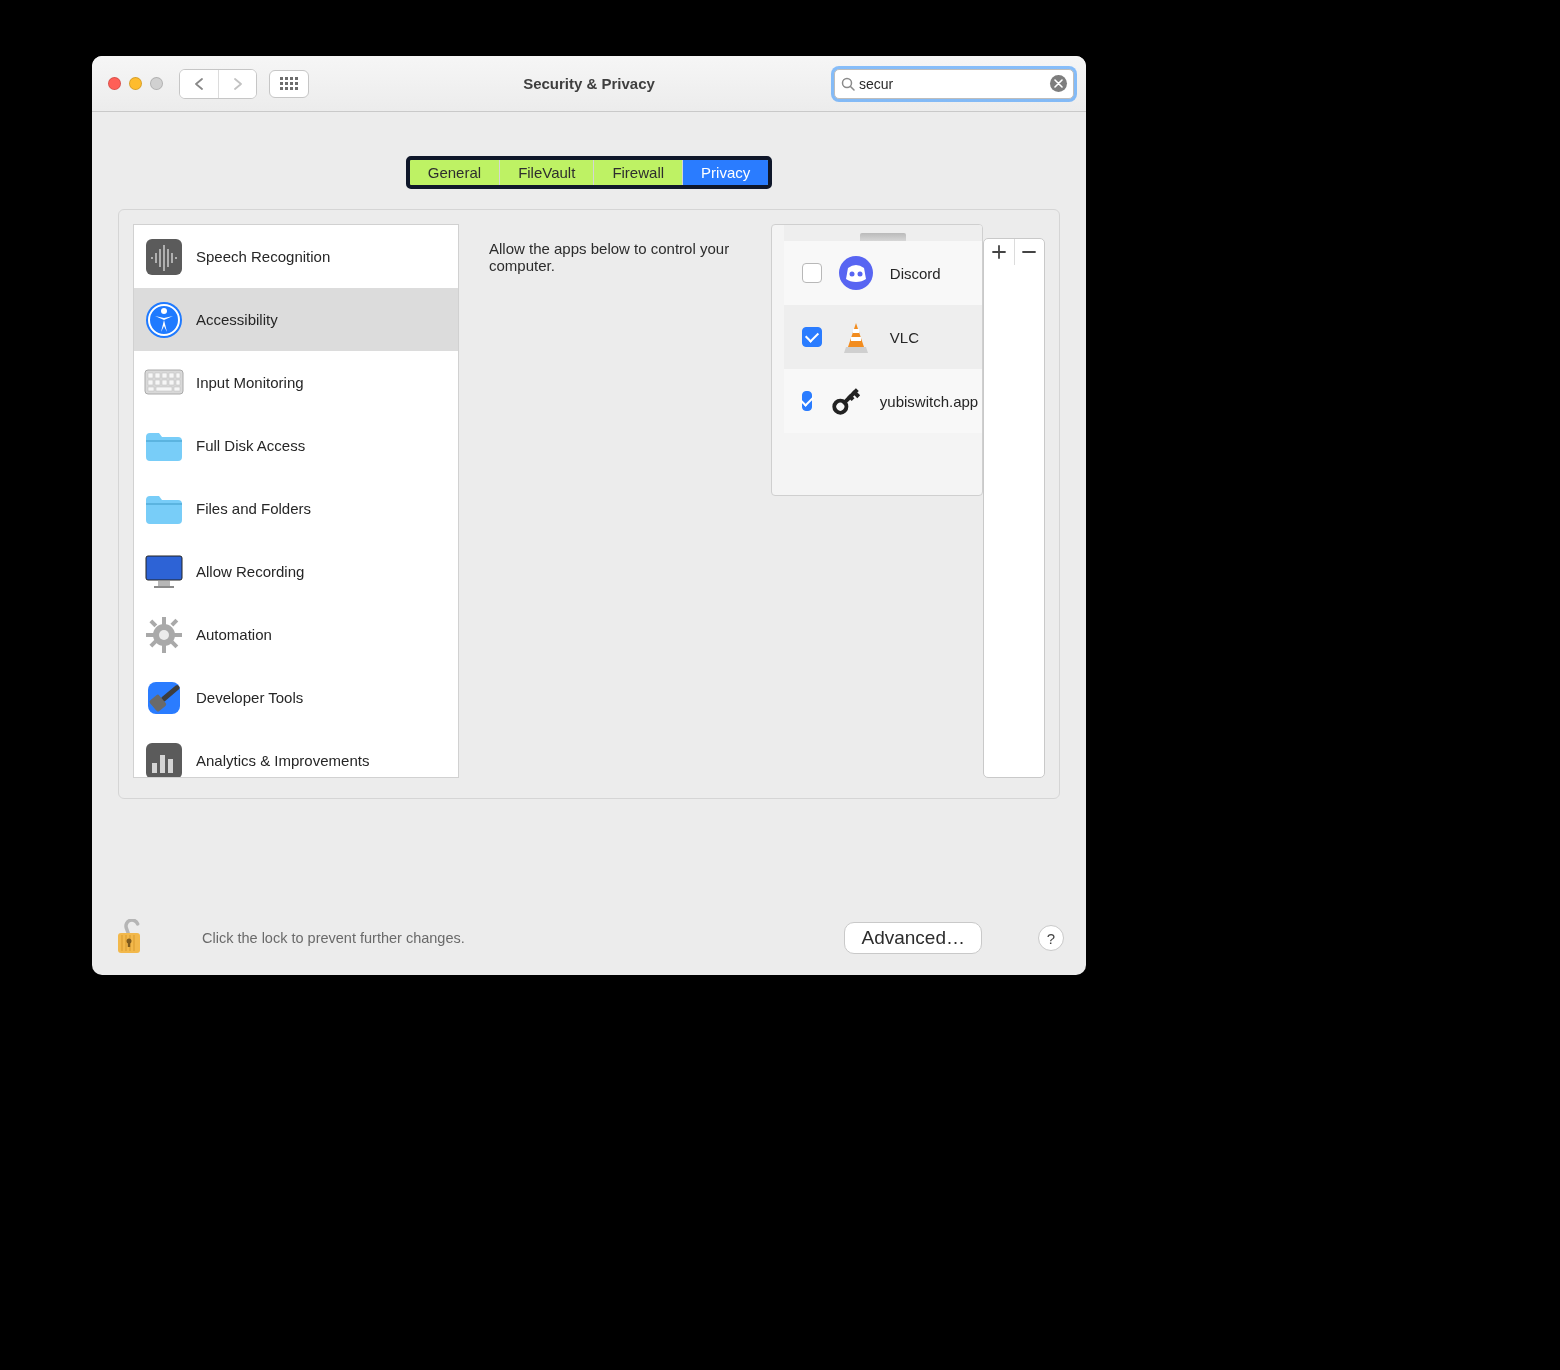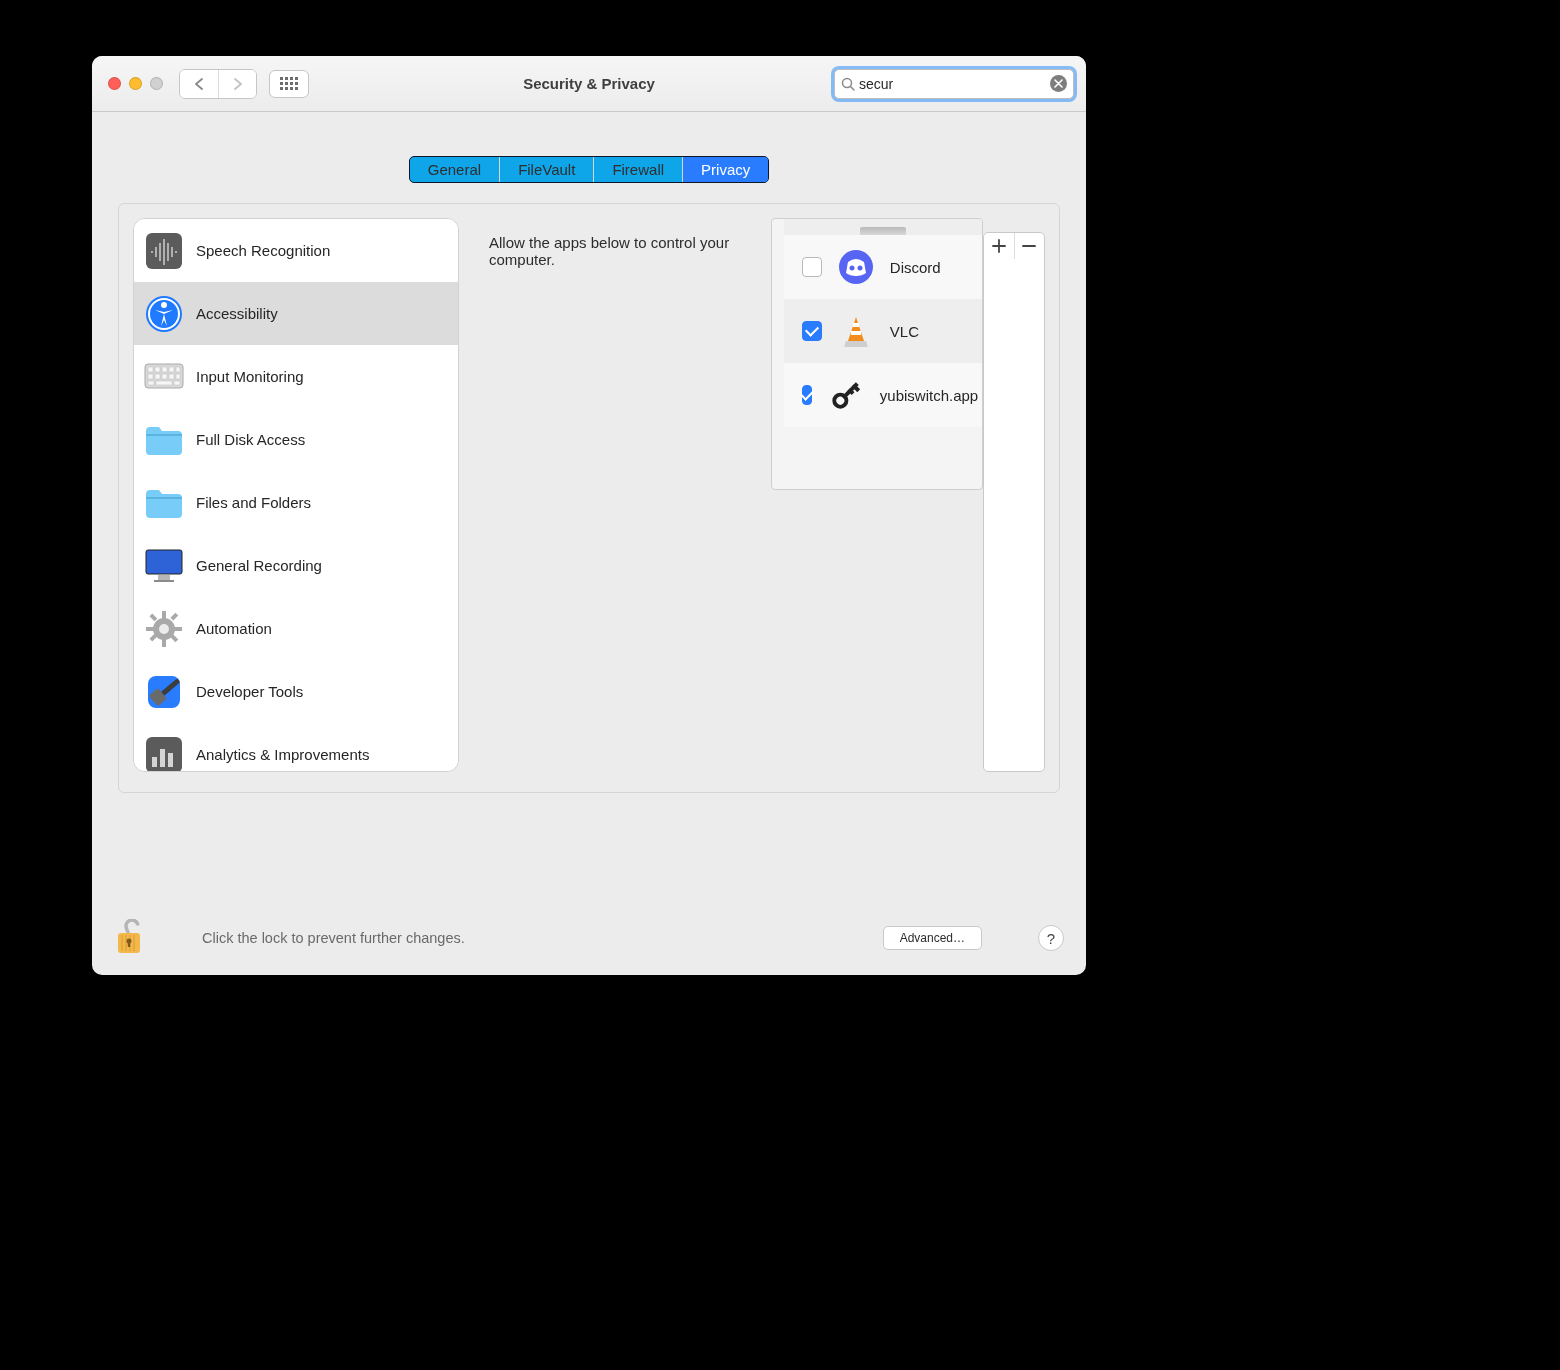--- a/index.html
+++ b/index.html
@@ -95,25 +95,25 @@
     color: #fff;
     font-size: 12px;
     display:flex;align-items:center;justify-content:center;
     cursor: pointer;
   }
   .content {
     padding: 44px 26px 0 26px;
   }
   .tabs {
     display: flex;
-    background: #0ea5e9;
+    background: #bef264;
     width: fit-content;
     margin: 0 auto 20px auto;
     border-radius: 5px;
-    border: 1px solid #0f172a;
+    border: 4px solid #0f172a;
     overflow: hidden;
   }
   .tab {
     padding: 4px 18px;
     font-size: 15px;
     color: #2e2e2e;
     border-right: 1px solid #d5d5d5;
     cursor: pointer;
   }
   .tab:last-child { border-right: none; }
@@ -124,21 +124,21 @@
     border-radius: 6px;
     padding: 14px 14px 20px 14px;
     display: flex;
     gap: 14px;
     height: 590px;
   }
   .sidebar {
     width: 326px;
     background: #fff;
     border: 1px solid #d1d1d1;
-    border-radius: 12px;
+    border-radius: 0;
     overflow-y: auto;
   }
   .sidebar-item {
     display: flex; align-items: center;
     height: 63px;
     padding: 0 10px;
     gap: 12px;
     cursor: pointer;
   }
   .sidebar-item.selected { background: #dcdcdc; }
@@ -241,23 +241,23 @@
   }
   .lock-text {
     margin-left: 14px;
     color: #6a6a6a;
     font-size: 14.5px;
   }
   .adv-btn {
     margin-left: auto;
     background: #fff;
     border: 1px solid #c9c9c9;
-    border-radius: 5px;
+    border-radius: 10px;
     padding: 4px 16px;
-    font-size: 12px;
+    font-size: 19px;
     color: #2c2c2c;
     cursor: pointer;
   }
   .help-btn {
     margin-left: 12px;
     width: 26px; height: 26px;
     border: 1px solid #c9c9c9;
     border-radius: 50%;
     background: #fff;
     display:flex;align-items:center;justify-content:center;
@@ -402,21 +402,21 @@
         </div>
         <div class="sidebar-item">
           <span class="icon">
             <svg width="40" height="36">
                 <rect x="2" y="2" width="36" height="24" rx="2" fill="#2d63d6"></rect>
                 <rect x="2" y="2" width="36" height="24" rx="2" fill="none" stroke="#222" stroke-width="1"></rect>
                 <rect x="14" y="27" width="12" height="5" fill="#b7b7b7"></rect>
                 <rect x="10" y="32" width="20" height="2" fill="#8b8b8b"></rect>
               </svg>
           </span>
-          <span class="label">General Recording</span>
+          <span class="label">Allow Recording</span>
         </div>
         <div class="sidebar-item">
           <span class="icon">
             <svg width="40" height="40">
                 <g fill="#a9a9a9">
                   <circle cx="20" cy="20" r="11"></circle>
                   <g>
                     <rect x="18" y="2" width="4" height="8"></rect>
                     <rect x="18" y="30" width="4" height="8"></rect>
                     <rect x="2" y="18" width="8" height="4"></rect>

